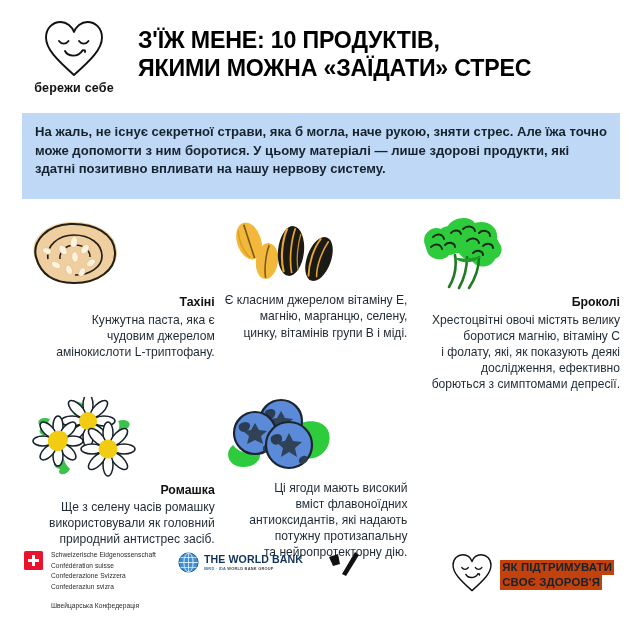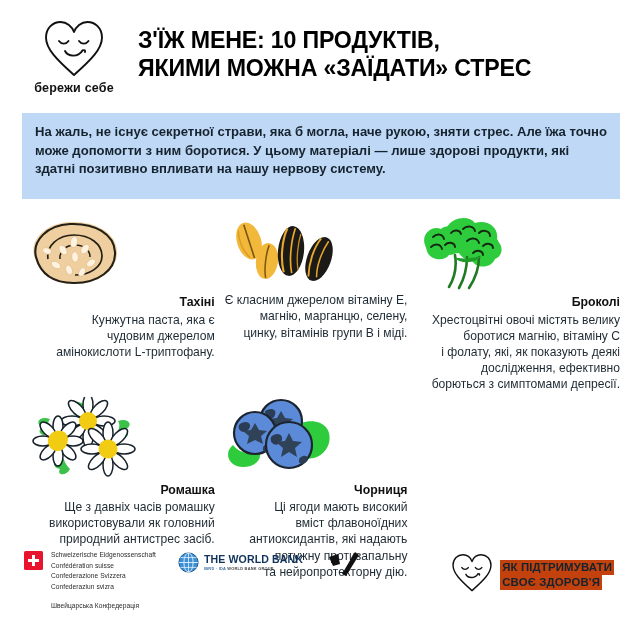--- a/index.html
+++ b/index.html
@@ -273,21 +273,21 @@
                 <ellipse cx="0" cy="16" rx="5" ry="11"></ellipse>
                 <ellipse cx="-11" cy="12" rx="5" ry="11" transform="rotate(45 -11 12)"></ellipse>
                 <ellipse cx="-16" cy="0" rx="11" ry="5"></ellipse>
                 <ellipse cx="-11" cy="-12" rx="5" ry="11" transform="rotate(-45 -11 -12)"></ellipse>
               </g>
               <circle cx="0" cy="0" r="9.5" fill="#f2cc12"></circle>
             </g>
           </svg>
         </div>
         <div class="card-title">Ромашка</div>
-        <div class="card-desc">Ще з давніх часів ромашку
+        <div class="card-desc">Ще з селену часів ромашку
 використовували як головний
 природний антистрес засіб.</div>
       </div>
 
       <div class="card card-b">
         <div class="art">
           <svg width="126" height="82" viewBox="0 0 126 82">
             <g fill="#2ecc3c">
               <path d="M86 26 C 104 20, 118 30, 114 46 C 110 60, 94 66, 84 58 C 92 50, 94 36, 86 26 Z"></path>
               <path d="M18 48 C 8 56, 14 70, 28 70 C 40 70, 48 62, 44 54 C 34 58, 24 56, 18 48 Z"></path>
@@ -308,21 +308,20 @@
             </g>
 
             <g>
               <circle cx="74" cy="48" r="23" fill="#5b8ad8" stroke="#1c2430" stroke-width="2.2"></circle>
               <path d="M56 40 C 62 34, 70 38, 66 45 C 61 51, 54 46, 56 40 Z" fill="#2b3c55"></path>
               <path d="M86 60 C 92 56, 96 62, 90 66 C 84 70, 82 62, 86 60 Z" fill="#2b3c55"></path>
               <path d="M74 36 L 78 44 L 87 45 L 80 51 L 82 60 L 74 55 L 66 60 L 68 51 L 61 45 L 70 44 Z" fill="#2f4257"></path>
             </g>
           </svg>
         </div>
-        <div class="card-title">Чорниця</div>
         <div class="card-desc">Ці ягоди мають високий
 вміст флавоноїдних
 антиоксидантів, які надають
 потужну протизапальну
 та нейропротекторну дію.</div>
       </div>
 
       <div class="card card-c"></div>
     </div>
   </div>

